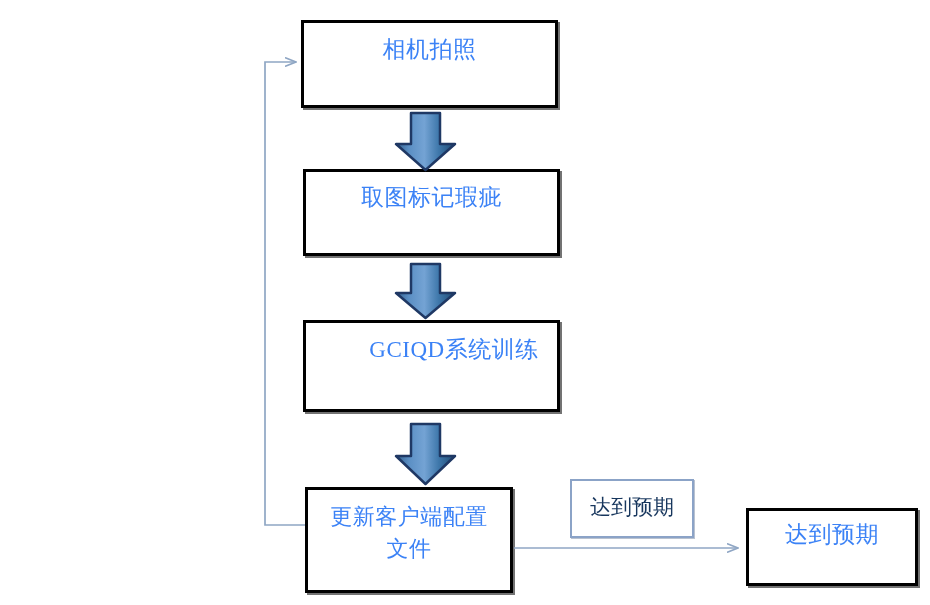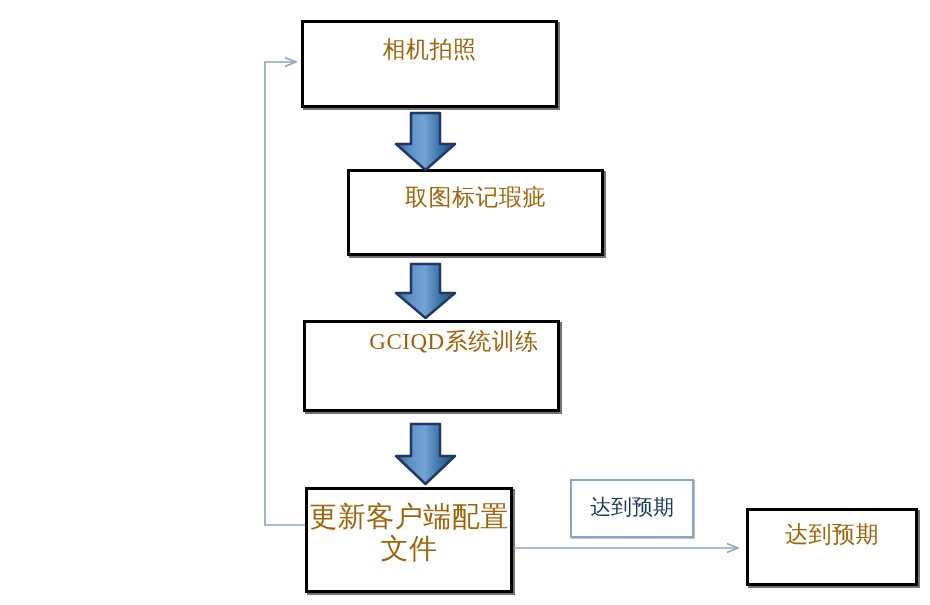--- a/index.html
+++ b/index.html
@@ -22,21 +22,21 @@
     background: #ffffff;
     border: 3px solid #000000;
     box-sizing: border-box;
     box-shadow: 2px 2px 0 0 rgba(0,0,0,0.55);
   }
   .proc-label {
     position: absolute;
     left: 0;
     right: 0;
     text-align: center;
-    color: #a16207;
+    color: #3b82f6;
     font-size: 23px;
     line-height: 30px;
     letter-spacing: 0.5px;
     white-space: pre-line;
   }
 
   
   .light-box {
     position: absolute;
     background: #ffffff;
@@ -92,30 +92,30 @@
 </head>
 <body>
 
 <div id="canvas">
 
 
   <div class="proc-box" style="left:301px; top:20px; width:257px; height:88px;">
     <div class="proc-label" style="top:12px;">相机拍照</div>
   </div>
 
-  <div class="proc-box" style="left:303px; top:169px; width:257px; height:87px;margin-left:44px;">
+  <div class="proc-box" style="left:303px; top:169px; width:257px; height:87px;">
     <div class="proc-label" style="top:11px;">取图标记瑕疵</div>
   </div>
 
   <div class="proc-box" style="left:303px; top:320px; width:257px; height:92px;">
-    <div class="proc-label" style="top:4px;padding-left:45px;">GCIQD系统训练</div>
+    <div class="proc-label" style="top:12px;padding-left:45px;">GCIQD系统训练</div>
   </div>
 
   <div class="proc-box" style="left:305px; top:487px; width:208px; height:106px;">
-    <div class="proc-label" style="top:11px; font-size:28px; line-height:32px;">更新客户端配置
+    <div class="proc-label" style="top:11px; font-size:22px; line-height:32px;">更新客户端配置
 文件</div>
   </div>
 
   <div class="light-box" style="left:570px; top:479px; width:124px; height:59px;">
     <div class="light-label" style="top:11px;">达到预期</div>
   </div>
 
   <div class="proc-box" style="left:746px; top:508px; width:172px; height:78px;">
     <div class="proc-label" style="top:9px;">达到预期</div>
   </div>

